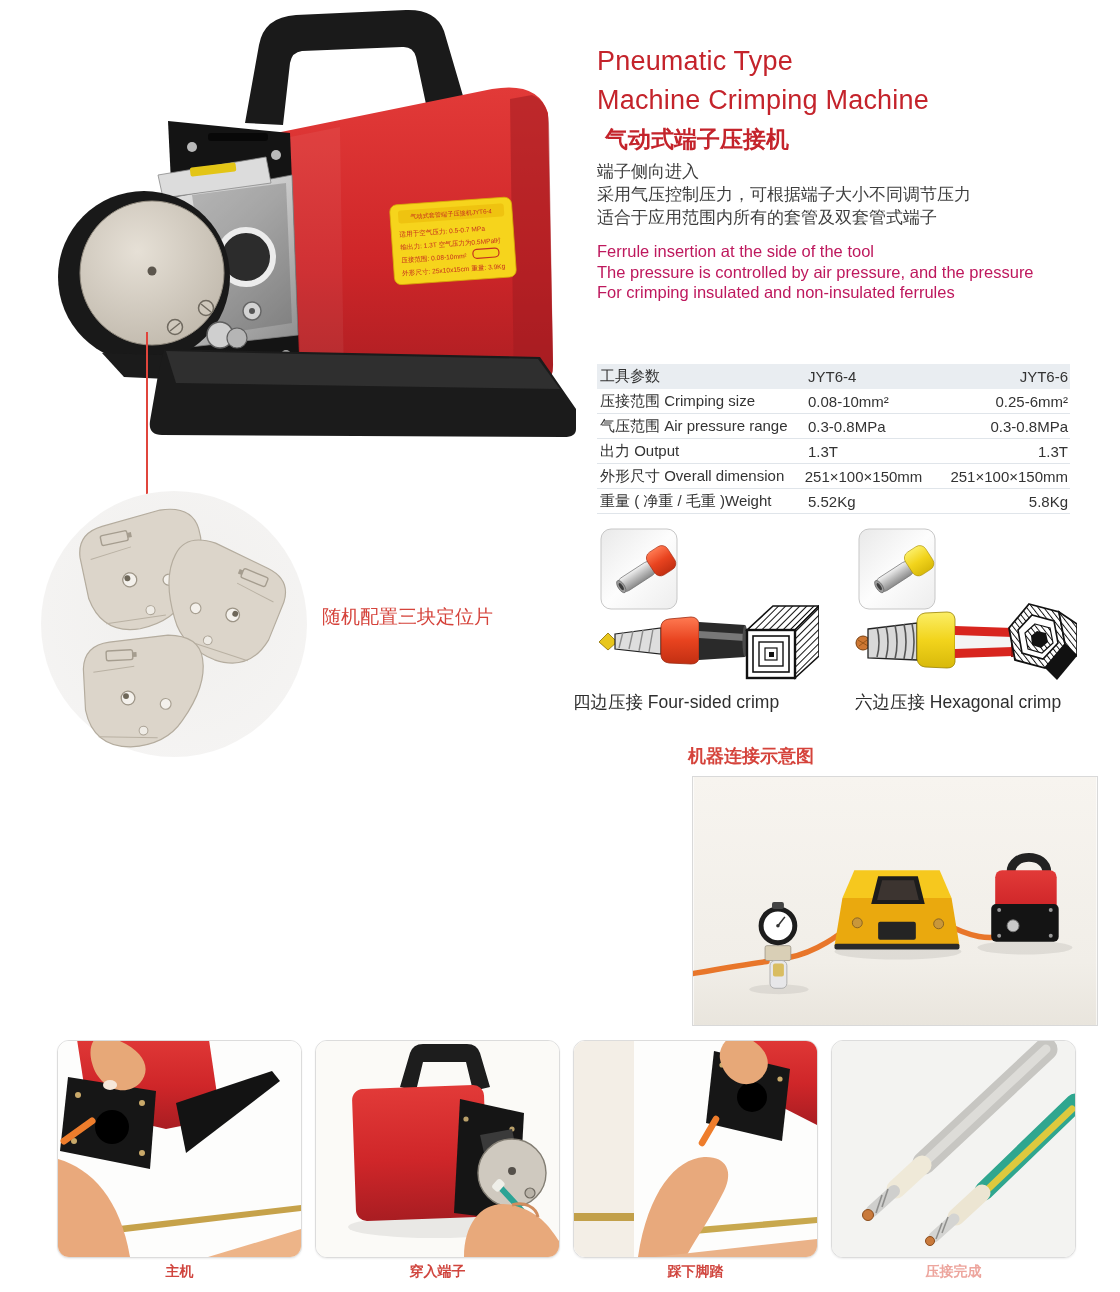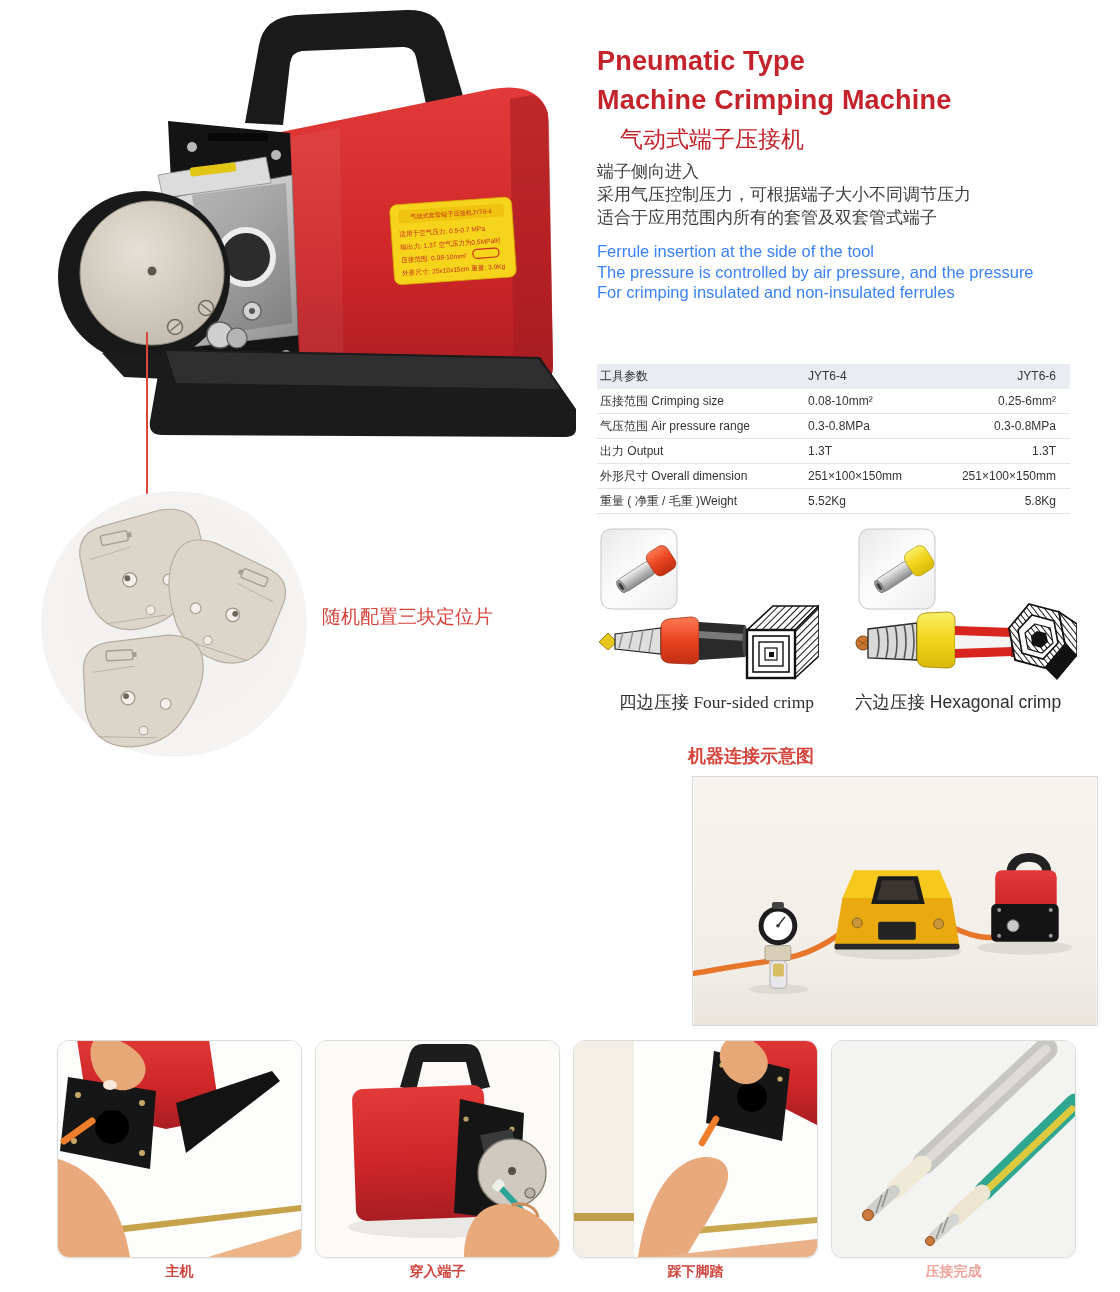--- a/index.html
+++ b/index.html
@@ -2,31 +2,31 @@
 <html><head>
 <meta charset="utf-8">
 <style>
   html,body{margin:0;padding:0;}
   body{
     width:1120px;height:1292px;position:relative;background:#ffffff;
     font-family:"Liberation Sans", sans-serif;overflow:hidden;color:#3e3e3e;
   }
   .abs{position:absolute;}
   
-  .title-en{left:597px;font-size:27px;font-weight:bold;color:#c4232b;letter-spacing:.2px;}
-  .title-zh{left:620px;top:124px;font-size:23px;font-weight:normal;color:#c4232b;}
+  .title-en{left:597px;font-size:27px;font-weight:normal;color:#c4232b;letter-spacing:.2px;}
+  .title-zh{left:605px;top:124px;font-size:23px;font-weight:bold;color:#c4232b;}
   .intro-zh{left:597px;top:160px;font-size:17px;line-height:23px;color:#3e3e3e;}
-  .intro-en{left:597px;top:241px;font-size:16.5px;line-height:20.5px;color:#3b82f6;}
-  
-  .spec-table{left:597px;top:364px;width:473px;font-size:12px;color:#333;}
+  .intro-en{left:597px;top:241px;font-size:16.5px;line-height:20.5px;color:#be185d;}
+  
+  .spec-table{left:597px;top:364px;width:473px;font-size:15px;color:#333;}
   .tr{display:flex;height:24px;align-items:center;border-bottom:1px solid #e0e5ea;}
   .tr.head{background:#e9edf1;border-bottom:1px solid #e9edf1;}
   .c1{width:208px;padding-left:3px;white-space:nowrap;}
   .c2{width:148px;white-space:nowrap;}
-  .c3{flex:1;text-align:right;padding-right:14px;white-space:nowrap;}
+  .c3{flex:1;text-align:right;padding-right:2px;white-space:nowrap;}
   
   .plates-label{left:322px;top:604px;font-size:19px;font-weight:500;color:#d5433b;}
   .connect-label{left:688px;top:744px;font-size:18px;font-weight:600;color:#d5433b;}
   .crimp-label{top:690px;font-size:17.5px;font-weight:500;color:#2e2e2e;}
   
   .callout-line{left:146px;top:332px;width:2px;height:166px;background:#e0453c;}
   
   .connect-photo{left:692px;top:776px;width:406px;height:250px;border:1px solid #d9d9d9;box-sizing:border-box;}
   
   .step-frame{top:1040px;width:245px;height:218px;border:1px solid #dcdcdc;border-radius:12px;
@@ -278,21 +278,21 @@
   <g>
     <polygon points="176,6 206,14 212,46 192,70 162,62 156,30" fill="url(#hatchB)" stroke="#111" stroke-width="1.8"></polygon>
     <polygon points="206,14 224,26 224,58 212,46" fill="url(#hatchB)" stroke="#111" stroke-width="1.6"></polygon>
     <polygon points="212,46 224,58 204,82 192,70" fill="#111"></polygon>
     <polygon points="179,17 201,23 205,45 190,61 169,55 165,32" fill="#fff" stroke="#111" stroke-width="1.6"></polygon>
     <polygon points="182,26 197,30 200,45 189,55 175,51 172,35" fill="url(#hatchB)" stroke="#111" stroke-width="1.2"></polygon>
     <polygon points="184,33 193,35 195,44 188,50 179,47 178,38" fill="#111"></polygon>
   </g>
 </svg>
 
-<div class="abs crimp-label" style="left:619px;font-family:Liberation Serif, serif;">四边压接 Four-sided crimp</div>
+<div class="abs crimp-label" style="left:573px;">四边压接 Four-sided crimp</div>
 <div class="abs crimp-label" style="left:855px;">六边压接 Hexagonal crimp</div>
 
 <div class="abs connect-label">机器连接示意图</div>
 <svg class="abs connect-photo" width="406" height="250" viewBox="0 0 406 250">
   <defs>
     <linearGradient id="photoBg" x1="0" y1="0" x2="0" y2="1">
       <stop offset="0" stop-color="#f7f4ef"></stop>
         <stop offset="0.75" stop-color="#f1eee8"></stop>
         <stop offset="1" stop-color="#e9e5dd"></stop>
     </linearGradient>

